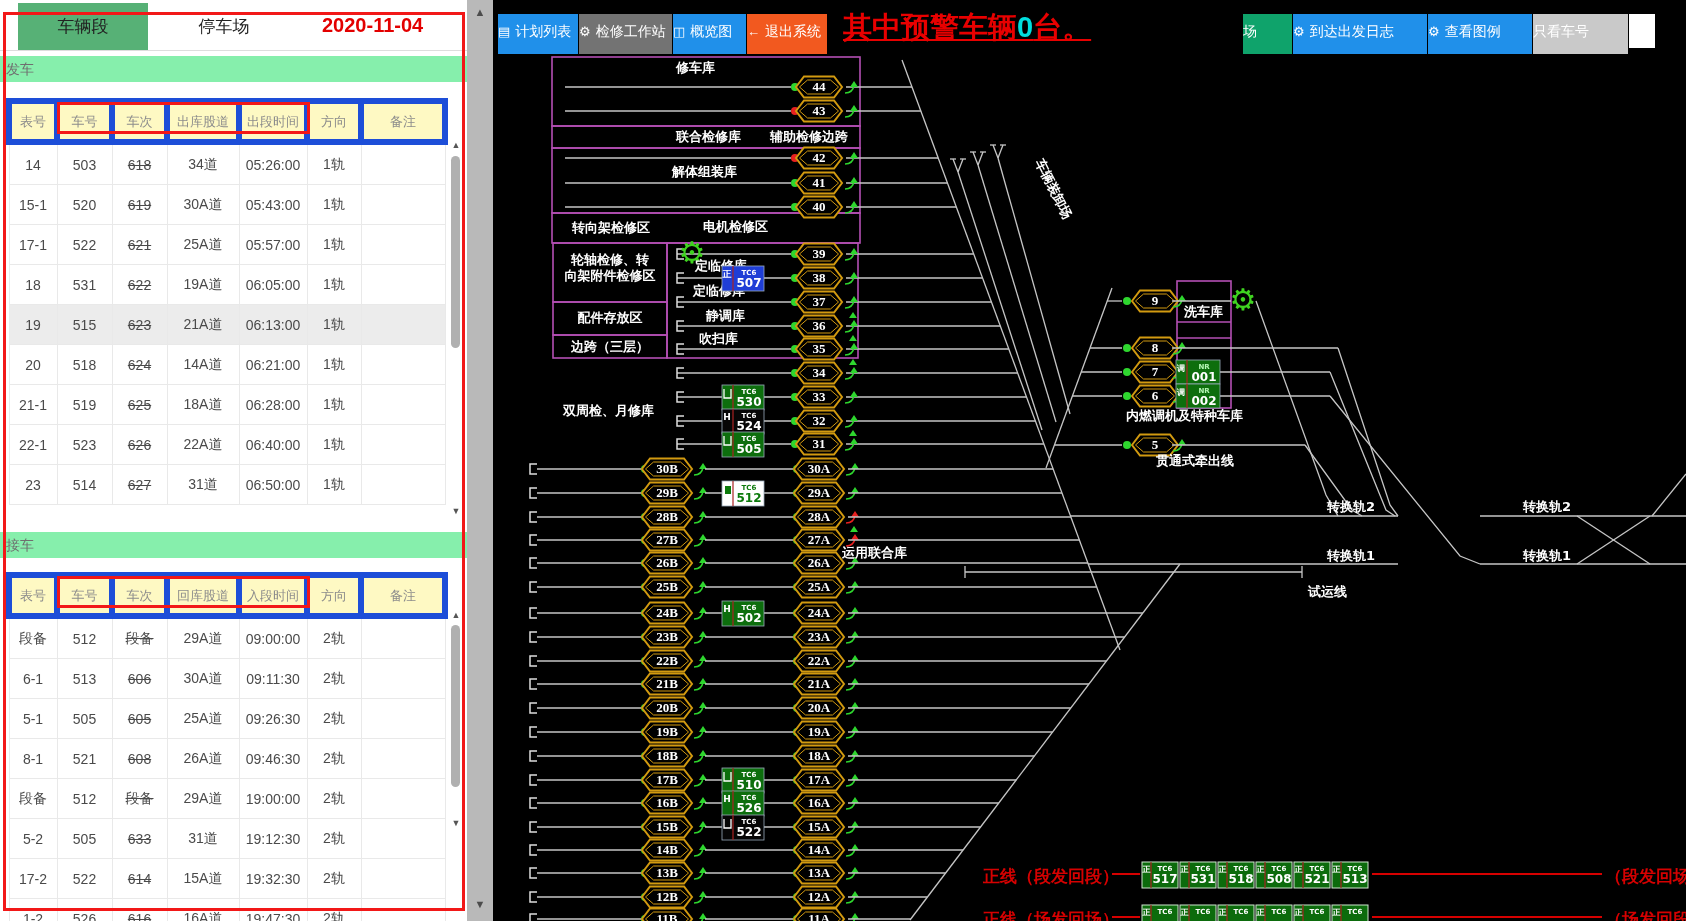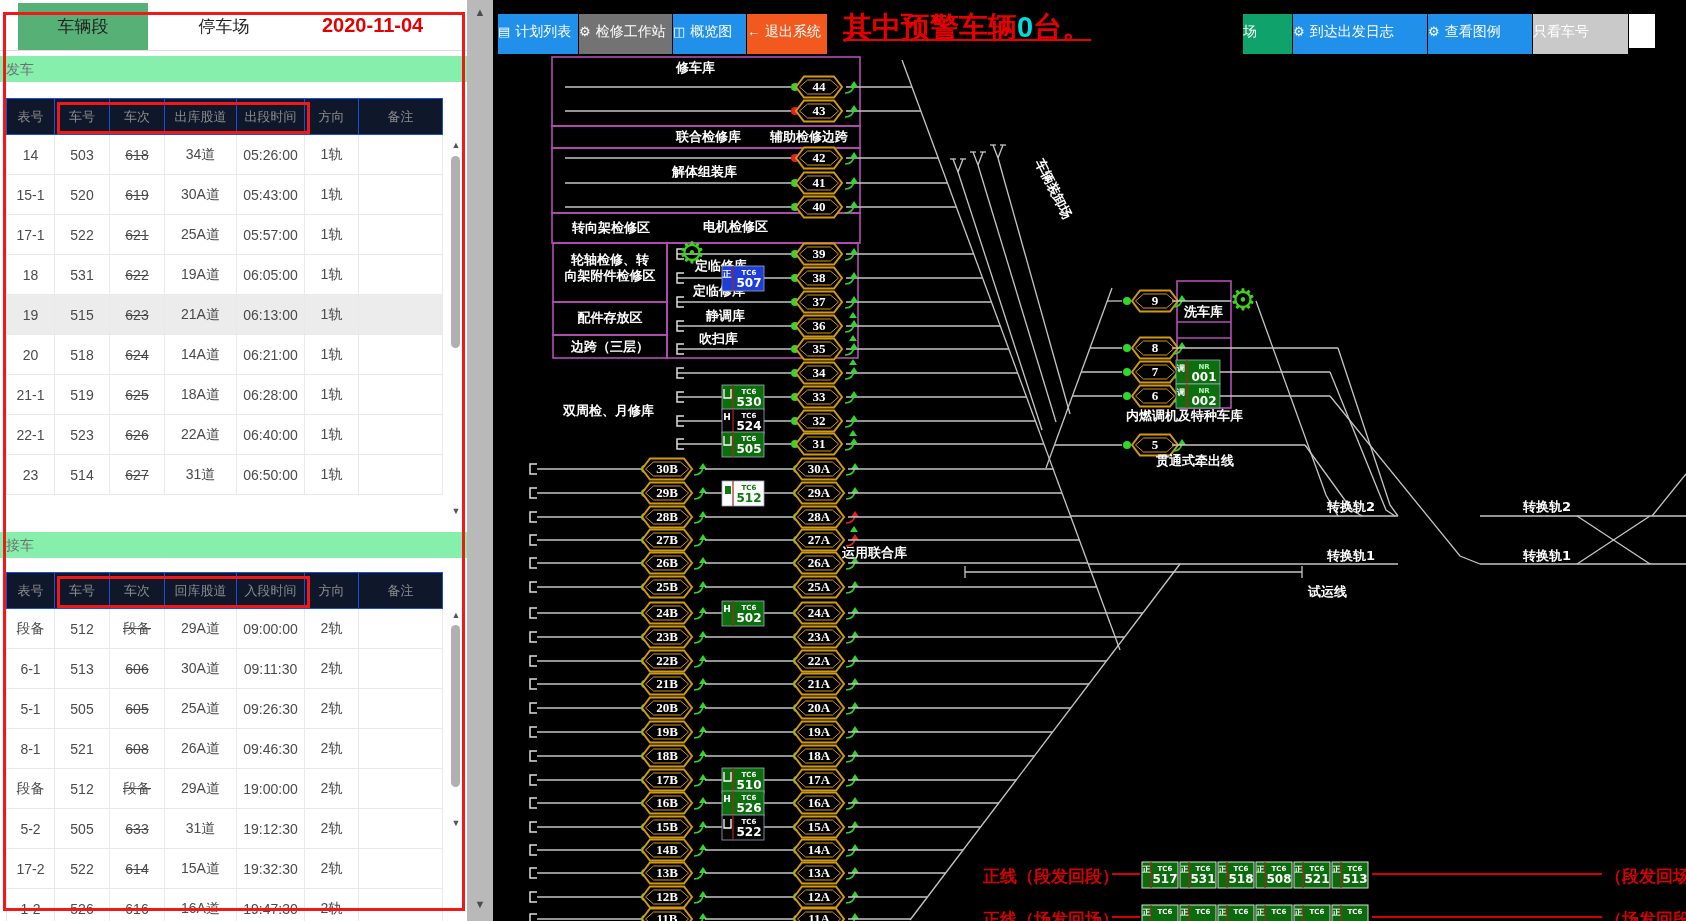--- a/index.html
+++ b/index.html
@@ -18,21 +18,21 @@
               font-weight:bold;color:#e30000;}
   .section-label{position:absolute;left:0;width:462px;height:26px;line-height:26px;
                  padding-left:6px;font-size:14px;color:#6f6f6f;background:#86efac;}
   #depart-label{top:56px;}
   #arrive-label{top:532px;}
   table.sched{position:absolute;left:6px;border-collapse:collapse;table-layout:fixed;
               width:436px;font-size:14px;color:#4a4a4a;background:#fff;}
   #depart-table{top:98px;}
   #arrive-table{top:572px;}
   table.sched th{font-size:13px;color:#8c8c8c;font-weight:normal;height:33px;
-                 border:1px solid #1d4ed8;background:#0f172a;}
+                 border:6px solid #1d4ed8;background:#fef9c3;}
   table.sched td{height:37px;text-align:center;border:1px solid #e9e9e9;}
   table.sched tr.hl td{background:#ececec;}
   table.sched td.strike{text-decoration:line-through;}
   .red-box{position:absolute;border:3px solid #f21818;pointer-events:none;z-index:6;}
   
   .mini-scroll{position:absolute;left:449px;width:14px;z-index:7;}
   .mini-scroll .arr{position:absolute;left:1px;width:12px;font-size:9px;color:#555;
                     text-align:center;}
   .mini-scroll .thumb{position:absolute;left:2px;width:9px;background:#b0b0b0;border-radius:5px;}
   

